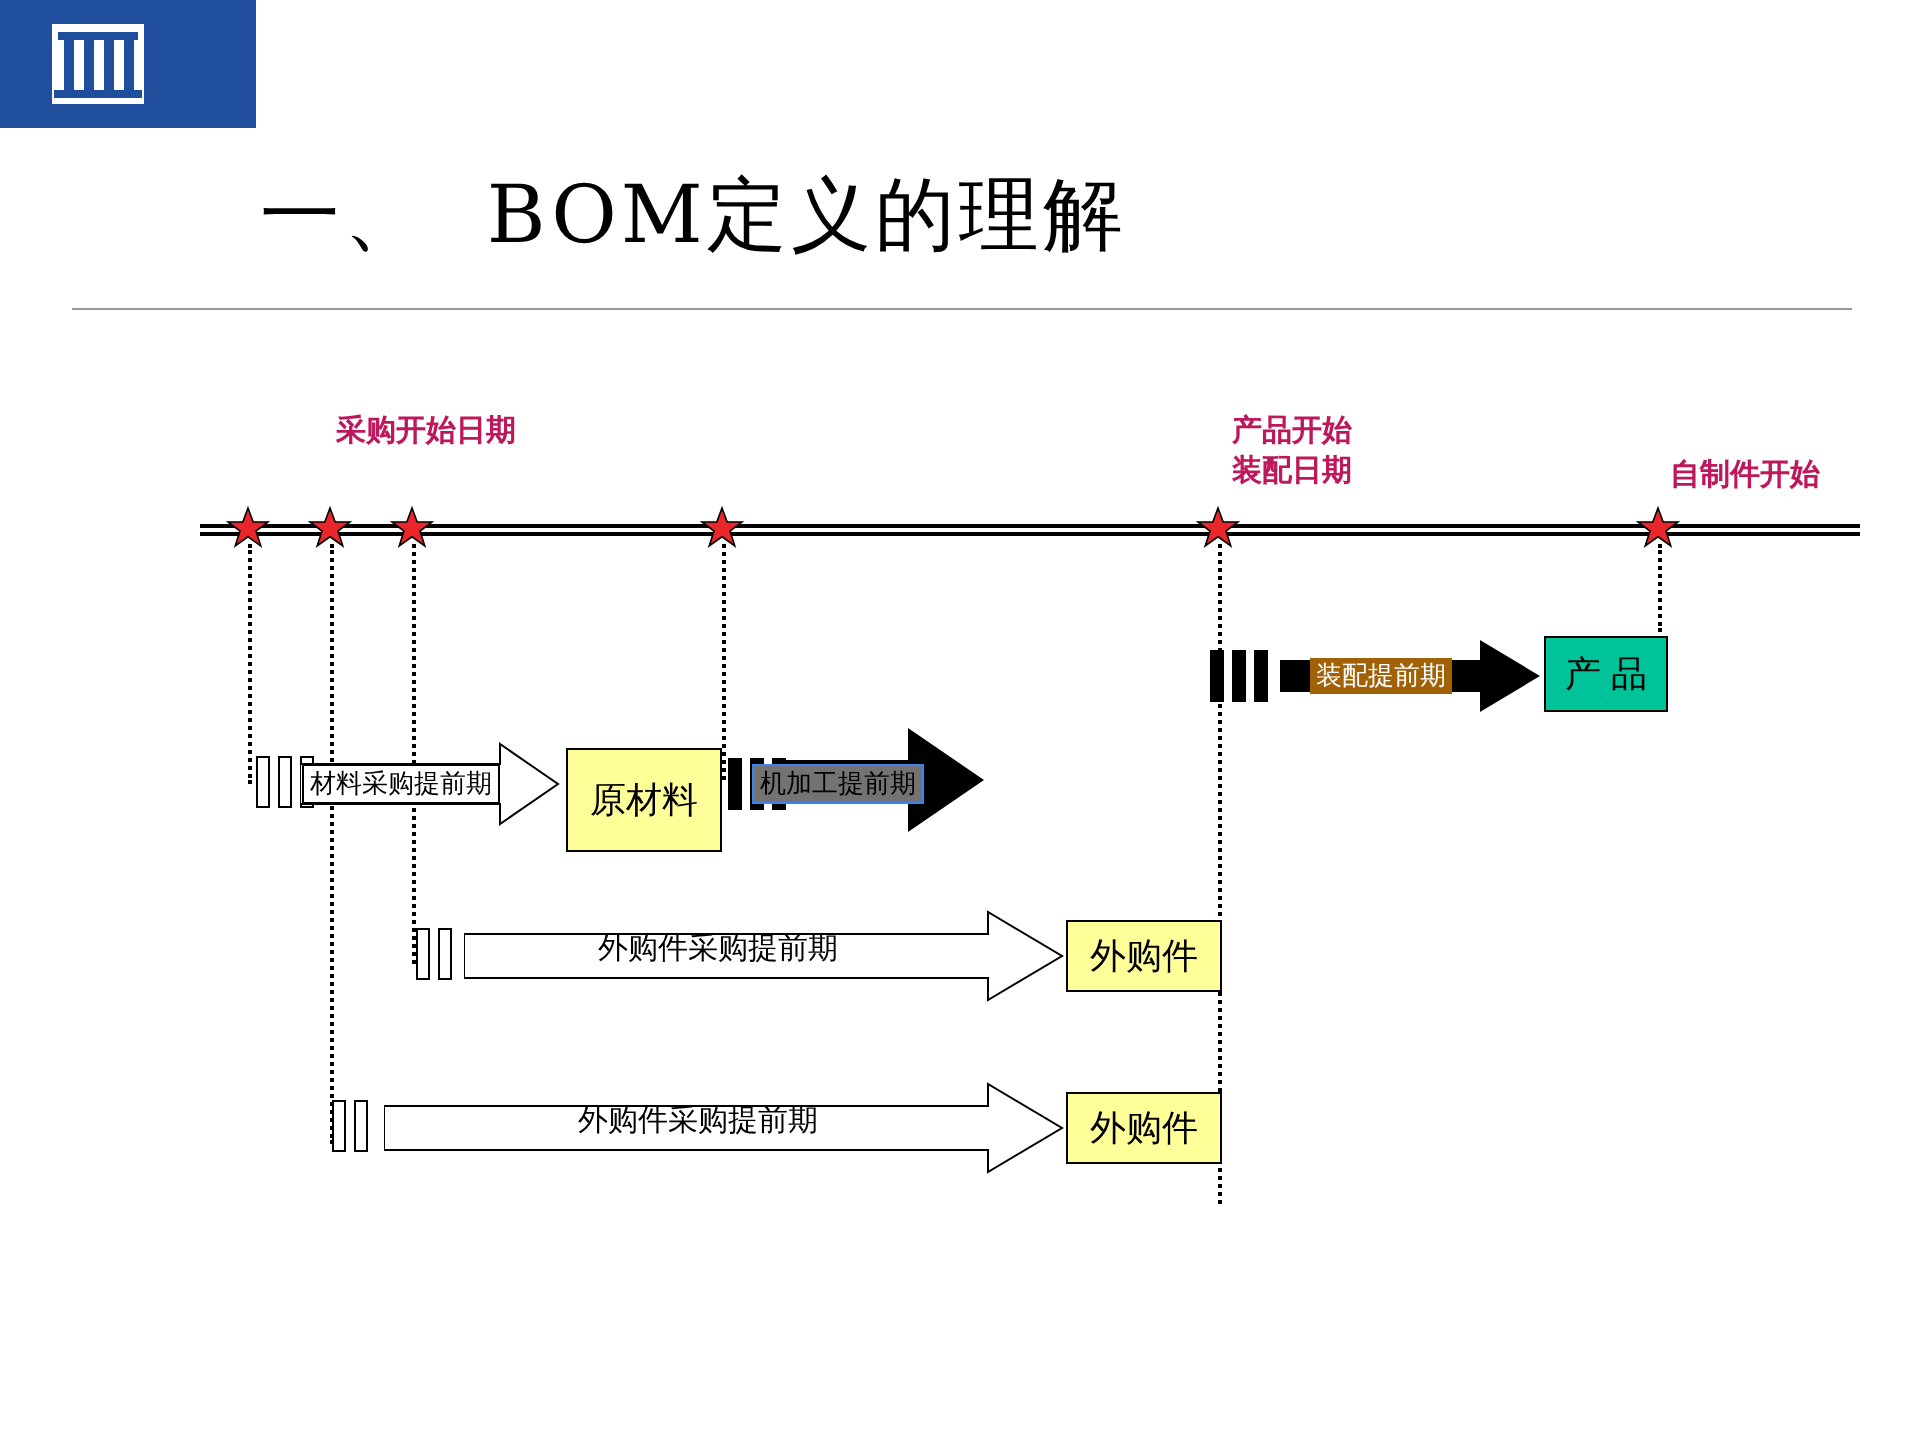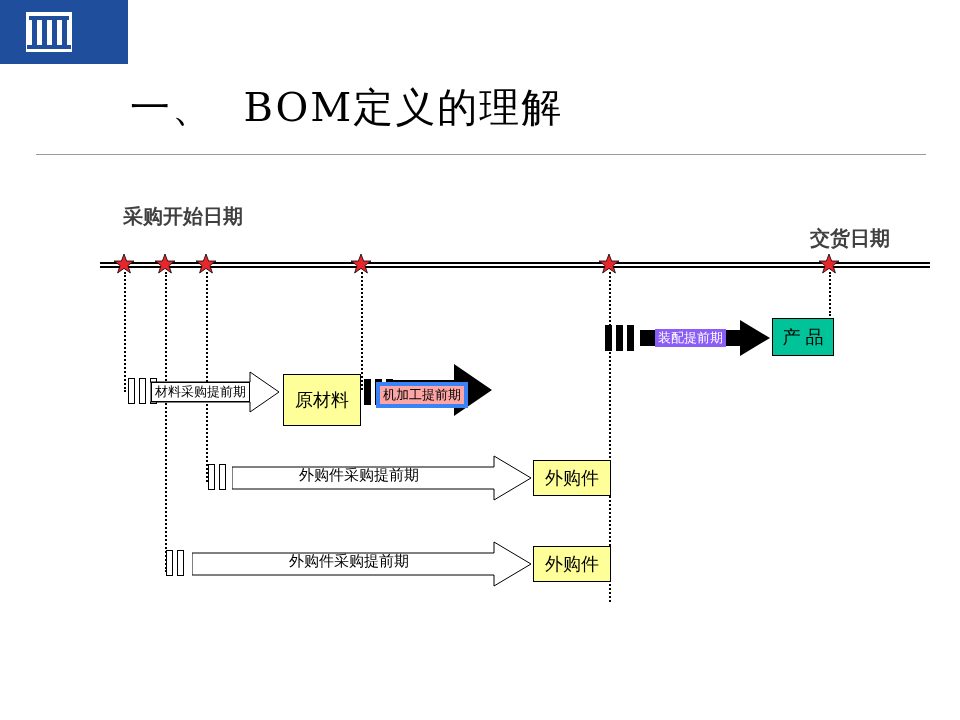--- a/index.html
+++ b/index.html
@@ -69,24 +69,24 @@
     font-size: 24px;
     line-height: 22px;
     text-align: center;
     text-shadow: 0 0 0 #000;
   }
   .star svg { display: block; }
 
   .milestone-label {
     position: absolute;
     font-family: "Liberation Sans", sans-serif;
-    font-size: 20px;
+    font-size: 15px;
     font-weight: bold;
-    color: #404040;
-    text-align: center;
+    color: #be185d;
+    text-align: right;
     line-height: 20px;
     white-space: pre-line;
   }
 
   .vline {
     position: absolute;
     border-left: 2px dotted #000;
   }
 
   
@@ -105,24 +105,24 @@
     padding: 1px 3px;
     white-space: nowrap;
     line-height: 16px;
   }
   .lead-label.plain {
     border: none;
     background: transparent;
     font-size: 15px;
   }
   .lead-label.onblack {
-    background: #8b5cf6; color: #fff; border: none;
+    background: #a16207; color: #fff; border: none;
   }
   .lead-label.inverse {
-    background: #fca5a5; color: #000; border: 4px solid #3b82f6;
+    background: #737373; color: #000; border: 1px solid #3b82f6;
   }
 
   .node {
     position: absolute;
     border: 1px solid #000;
     font-size: 18px;
     color: #000;
     display: flex;
     align-items: center;
     justify-content: center;
@@ -166,21 +166,23 @@
       <div class="base"></div>
     </div>
   </div>
 
   <div class="title">一、  BOM定义的理解</div>
   <div class="title-rule"></div>
 
   <div class="axis"></div>
 
   <div class="milestone-label" style="left:108px; top:206px; width:150px;">采购开始日期</div>
-  <div class="milestone-label" style="left:790px; top:228px; width:120px;">交货日期</div>
+  <div class="milestone-label" style="left:556px; top:206px; width:120px;">产品开始
+装配日期</div>
+  <div class="milestone-label" style="left:790px; top:228px; width:120px;">自制件开始</div>
 
   <div class="star" style="left:113px; top:253px;">
     <svg width="22" height="22" viewBox="0 0 22 22">
         <polygon points="11,1 13.6,8 21,8 15,12.5 17.4,20 11,15.4 4.6,20 7,12.5 1,8 8.4,8" fill="#E8262B" stroke="#000" stroke-width="0.8"></polygon>
       </svg>
   </div>
   <div class="star" style="left:154px; top:253px;">
     <svg width="22" height="22" viewBox="0 0 22 22">
         <polygon points="11,1 13.6,8 21,8 15,12.5 17.4,20 11,15.4 4.6,20 7,12.5 1,8 8.4,8" fill="#E8262B" stroke="#000" stroke-width="0.8"></polygon>
       </svg>

